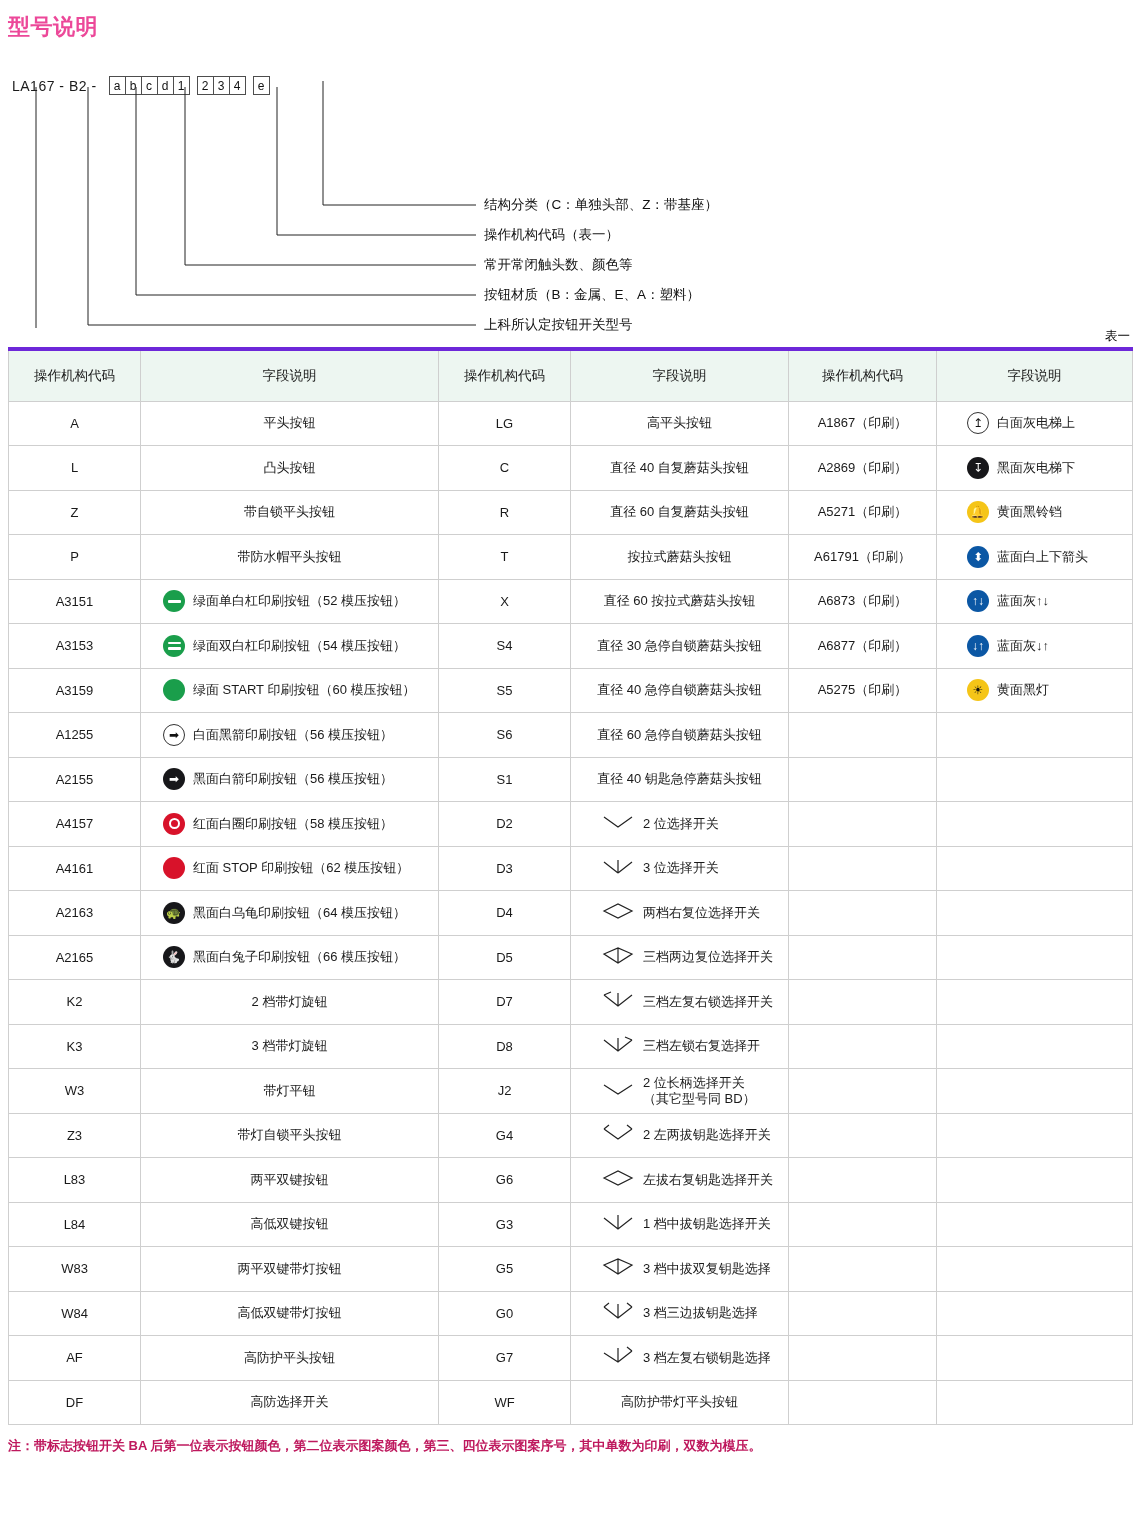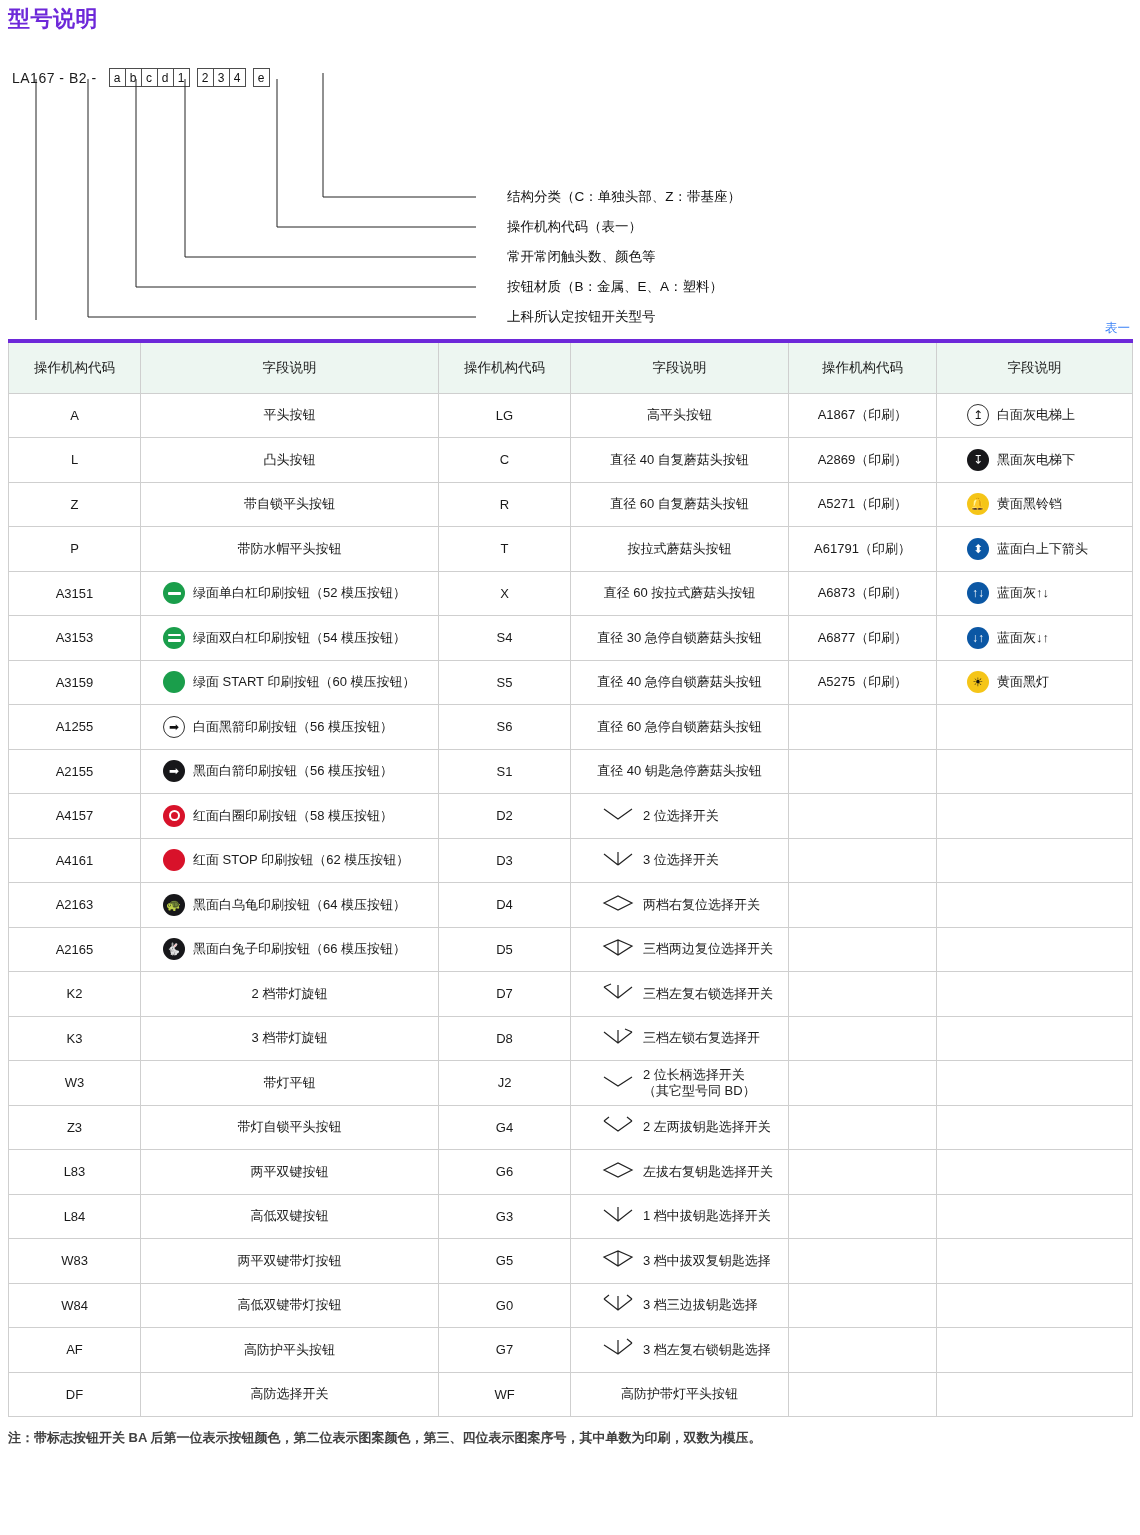--- a/index.html
+++ b/index.html
@@ -8,24 +8,24 @@
     background: #ffffff;
     font-family: "Liberation Sans", "DejaVu Sans", sans-serif;
   }
   .page {
     width: 1140px;
     min-height: 1535px;
     position: relative;
     padding: 0;
   }
   .title {
-    color: #6d28d9;
+    color: #ec4899;
     font-size: 22px;
     font-weight: bold;
-    margin: 4px 0 0 8px;
+    margin: 12px 0 0 8px;
     letter-spacing: 0.5px;
   }
 
   
   .diagram {
     position: relative;
     height: 272px;
     margin: 14px 0 0 0;
   }
   .model-line {
@@ -53,26 +53,26 @@
 
   .leaders { position: absolute; left: 0; top: 0; width: 1140px; height: 272px; }
 
   .legend-list {
     position: absolute;
     left: 484px;
     top: 134px;
     font-size: 13.5px;
     color: #111;
   }
-  .legend-list div { height: 30px; line-height: 30px; white-space: nowrap; margin-left: 23px; }
+  .legend-list div { height: 30px; line-height: 30px; white-space: nowrap; }
 
   .table-caption {
     text-align: right;
     font-size: 12.5px;
-    color: #3b82f6;
+    color: #000000;
     padding-right: 10px;
     margin-bottom: 2px;
   }
 
   
   table.spec {
     width: 1124px;
     margin: 0 8px;
     border-collapse: collapse;
     table-layout: fixed;
@@ -140,21 +140,21 @@
   .glyph-blk { color: #111; font-size: 12px; line-height: 1; }
 
   
   .sw { flex: 0 0 auto; }
   .desc-txt { white-space: nowrap; }
   .two-line { line-height: 1.25; text-align: left; }
 
   .note {
     margin: 12px 8px 14px 8px;
     font-size: 13px;
-    color: #404040;
+    color: #be185d;
     font-weight: bold;
   }
 </style>
 </head>
 <body>
 
 <div class="page">
 
   <div class="title">型号说明</div>
 

